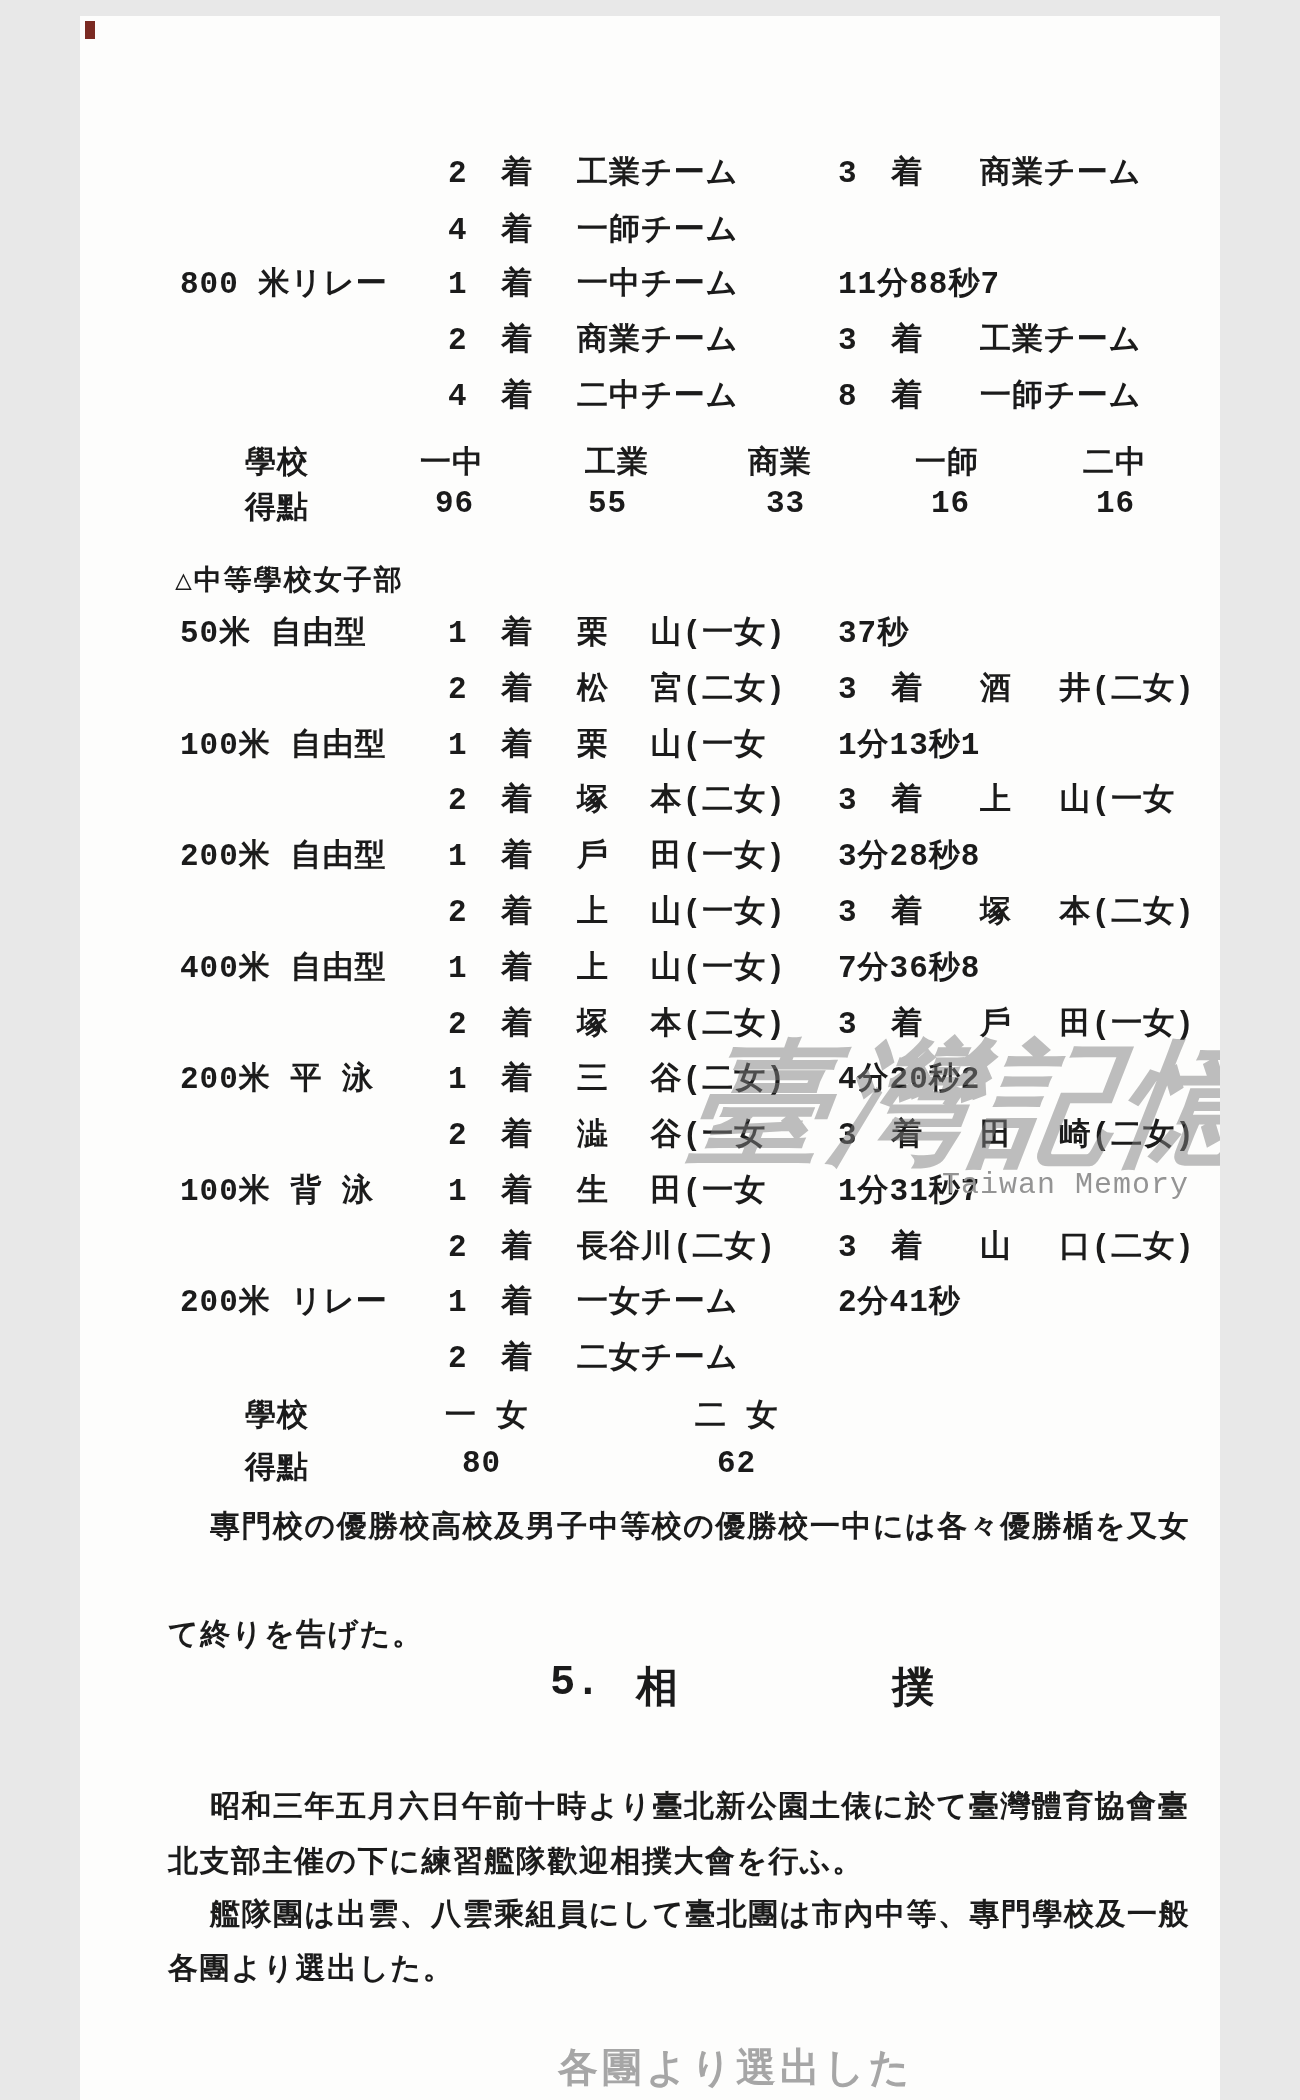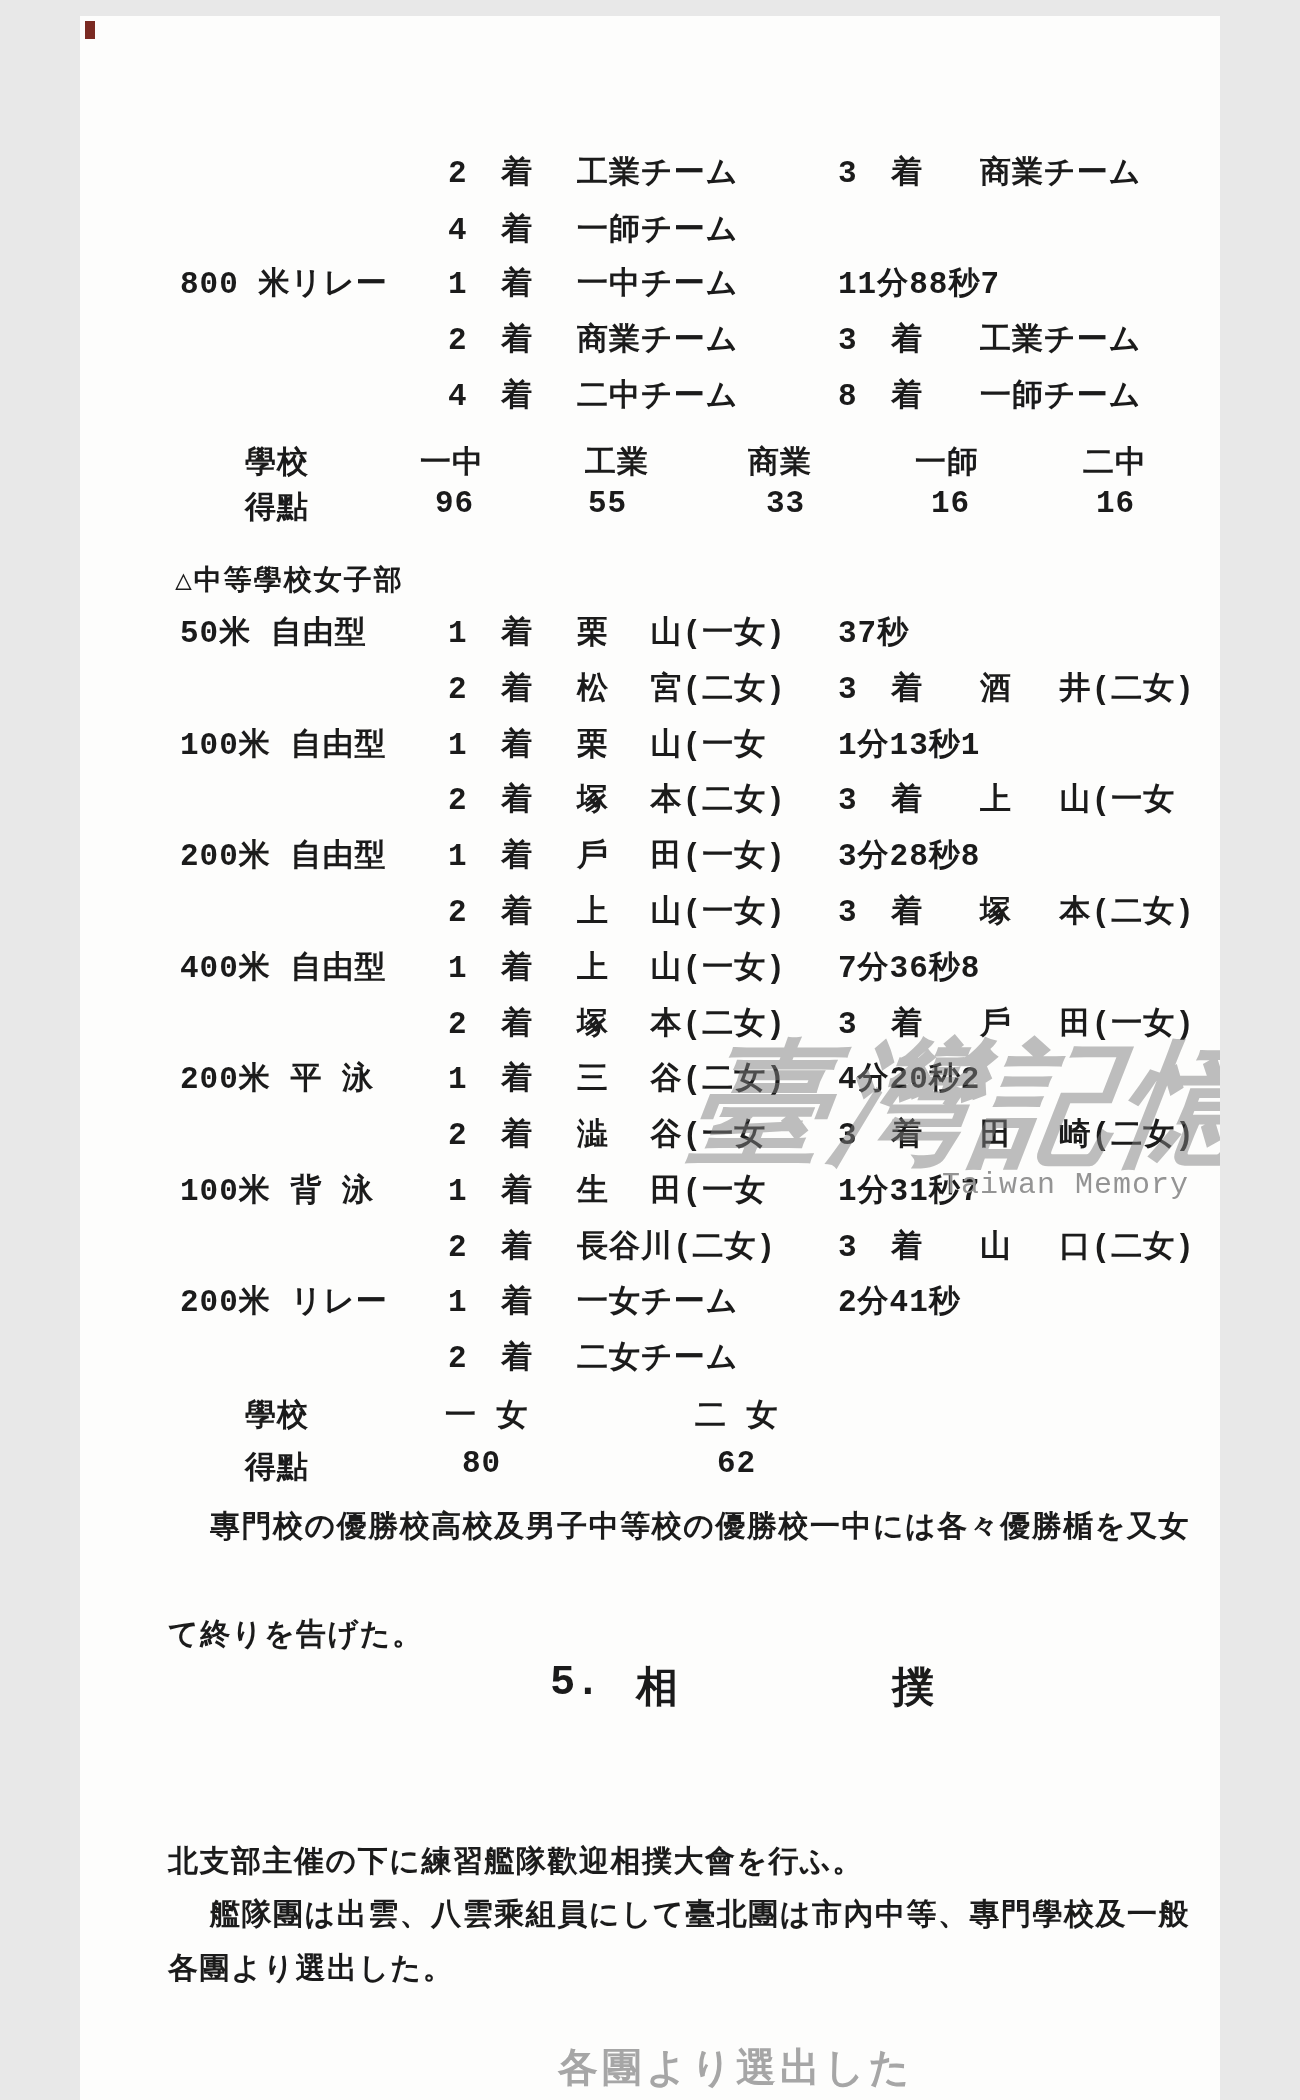--- a/index.html
+++ b/index.html
@@ -186,20 +186,21 @@
     <span class="cell" style="left:637px">62</span>
   </div>
 
   <div class="para" style="left:130px;top:1490px">專門校の優勝校高校及男子中等校の優勝校一中には各々優勝楯を又女</div>
   <div class="para" style="left:88px;top:1598px">て終りを告げた。</div>
 
   <div class="head-num" style="left:470px;top:1643px">5.</div>
   <div class="head-num" style="left:556px;top:1643px">相</div>
   <div class="head-num" style="left:812px;top:1643px">撲</div>
 
+  <div class="para" style="left:130px;top:1770px">昭和三年五月六日午前十時より臺北新公園土俵に於て臺灣體育協會臺</div>
   <div class="para" style="left:88px;top:1825px">北支部主催の下に練習艦隊歡迎相撲大會を行ふ。</div>
   <div class="para" style="left:130px;top:1878px">艦隊團は出雲、八雲乘組員にして臺北團は市內中等、專門學校及一般</div>
   <div class="para" style="left:88px;top:1932px">各團より選出した。</div>
 
   <div>
     <span class="vchar" style="left:1222px;top:322px">第</span>
     <span class="vchar" style="left:1222px;top:382px">四</span>
     <span class="vchar" style="left:1222px;top:426px">十</span>
     <span class="vchar" style="left:1222px;top:481px">五</span>
     <span class="vchar" style="left:1222px;top:554px">運</span>

